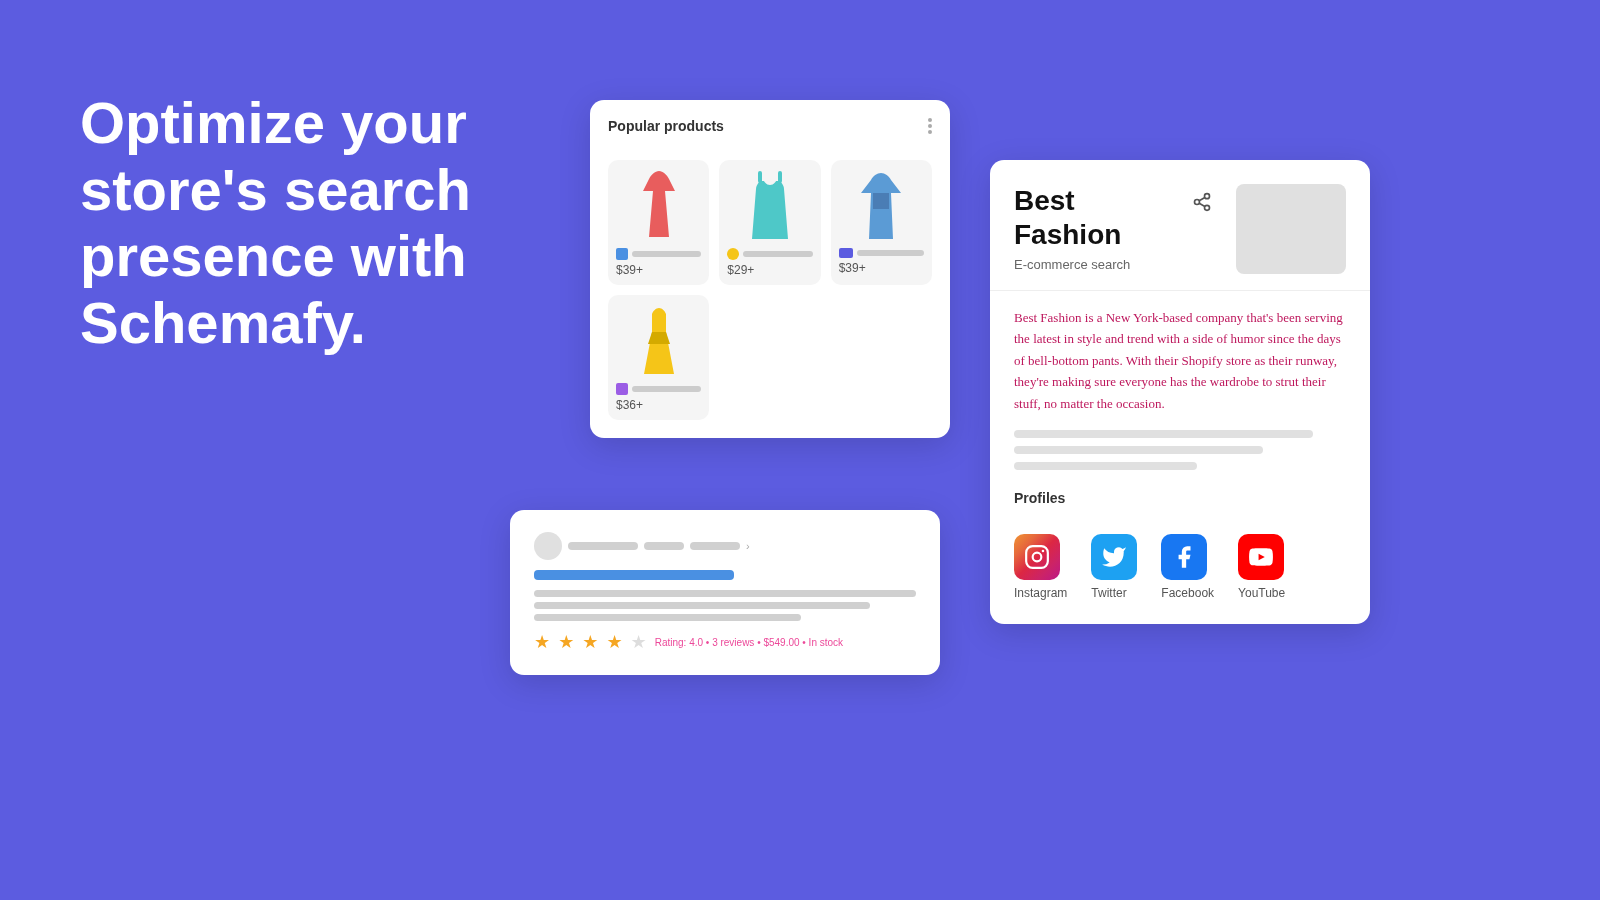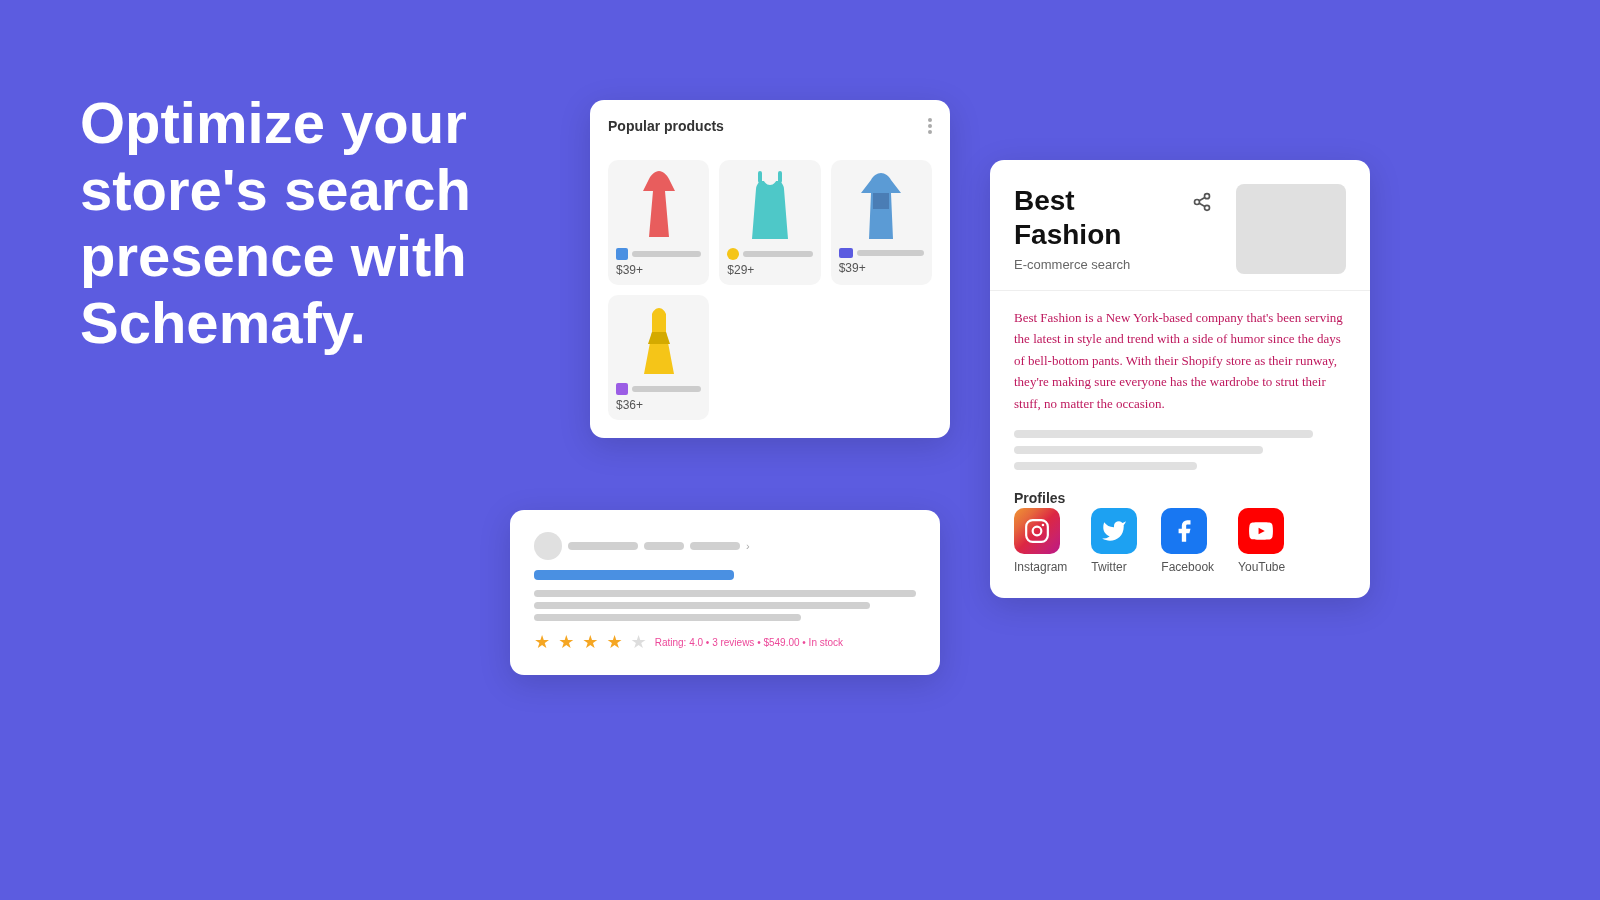--- a/index.html
+++ b/index.html
@@ -266,21 +266,21 @@
       border-radius: 4px;
     }
     .profiles-section {
       padding: 0 24px;
       margin-top: 20px;
     }
     .profiles-title {
       font-size: 14px;
       font-weight: 600;
       color: #333;
-      margin-bottom: 2px;
+      margin-bottom: 28px;
     }
     .profiles-icons {
       display: flex;
       gap: 24px;
       align-items: flex-start;
     }
     .profile-item {
       display: flex;
       flex-direction: column;
       align-items: flex-start;

